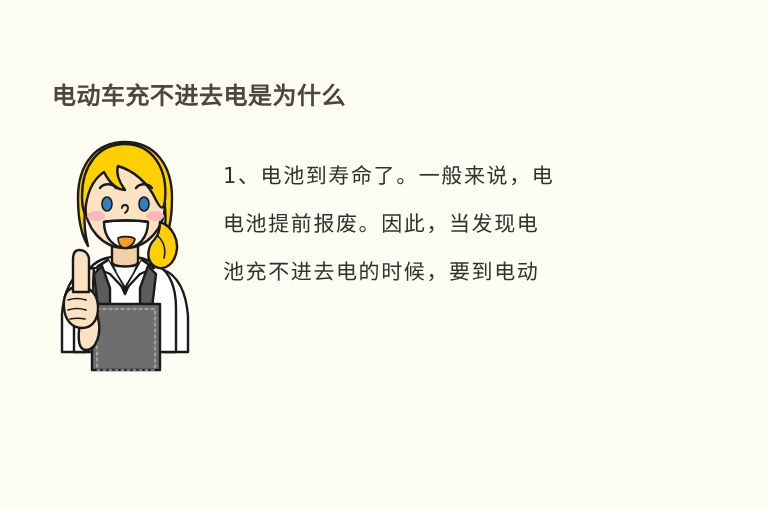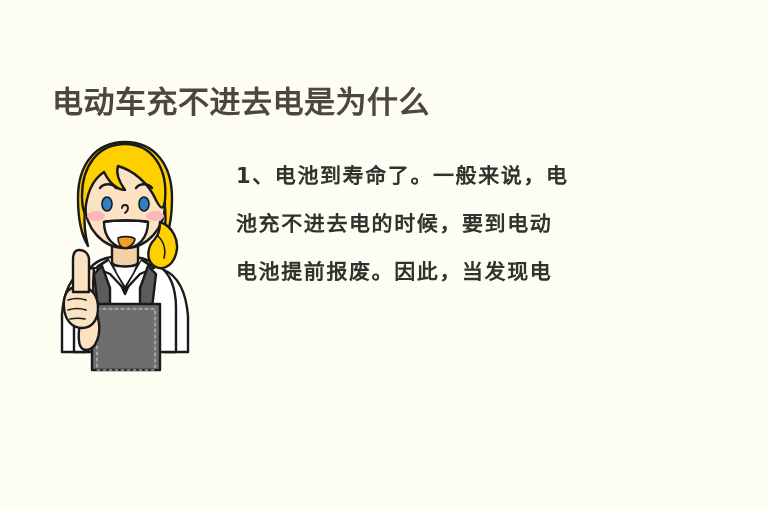--- a/index.html
+++ b/index.html
@@ -18,22 +18,22 @@
     width: 768px;
     height: 510px;
     background: #fdfdf4;
   }
 
   
   .article-title {
     position: absolute;
     left: 52px;
     top: 62px;
-    font-family: Liberation Sans, sans-serif;
-    font-size: 31px;
+    font-family: Liberation Mono, monospace;
+    font-size: 24px;
     line-height: 40px;
     letter-spacing: 0.5px;
     color: #4b4740;
     white-space: nowrap;
   }
 
   
   .illustration {
     position: absolute;
     left: 52px;
@@ -44,24 +44,23 @@
   }
   .illustration svg {
     display: block;
     width: 146px;
     height: 234px;
   }
 
   
   .body-copy {
     position: absolute;
-    left: 236px;
+    left: 223px;
     top: 152px;
     width: 424px;
-    font-weight: bold;
   }
   .body-line {
     font-family: "DejaVu Sans", "Liberation Sans", sans-serif;
     font-size: 21px;
     line-height: 48px;
     height: 48px;
     letter-spacing: 1.6px;
     color: #33312e;
     white-space: nowrap;
   }
@@ -146,17 +145,17 @@
         <path d="M52 84 C62 82 86 82 96 84" fill="none" stroke-width="2.4"></path>
 
         <path d="M66 100 C70 98 80 98 83 101 C82 107 76 110 73 110
                  C69 110 66 106 66 100 Z" fill="#f59c22" stroke-width="1.6"></path>
       </g>
     </svg>
   </div>
 
   <div class="body-copy">
     <div class="body-line">1、电池到寿命了。一般来说，电</div>
+    <div class="body-line">电池提前报废。因此，当发现电</div>
     <div class="body-line">池充不进去电的时候，要到电动</div>
-    <div class="body-line">电池提前报废。因此，当发现电</div>
   </div>
 
 </div>
 
 </body></html>

